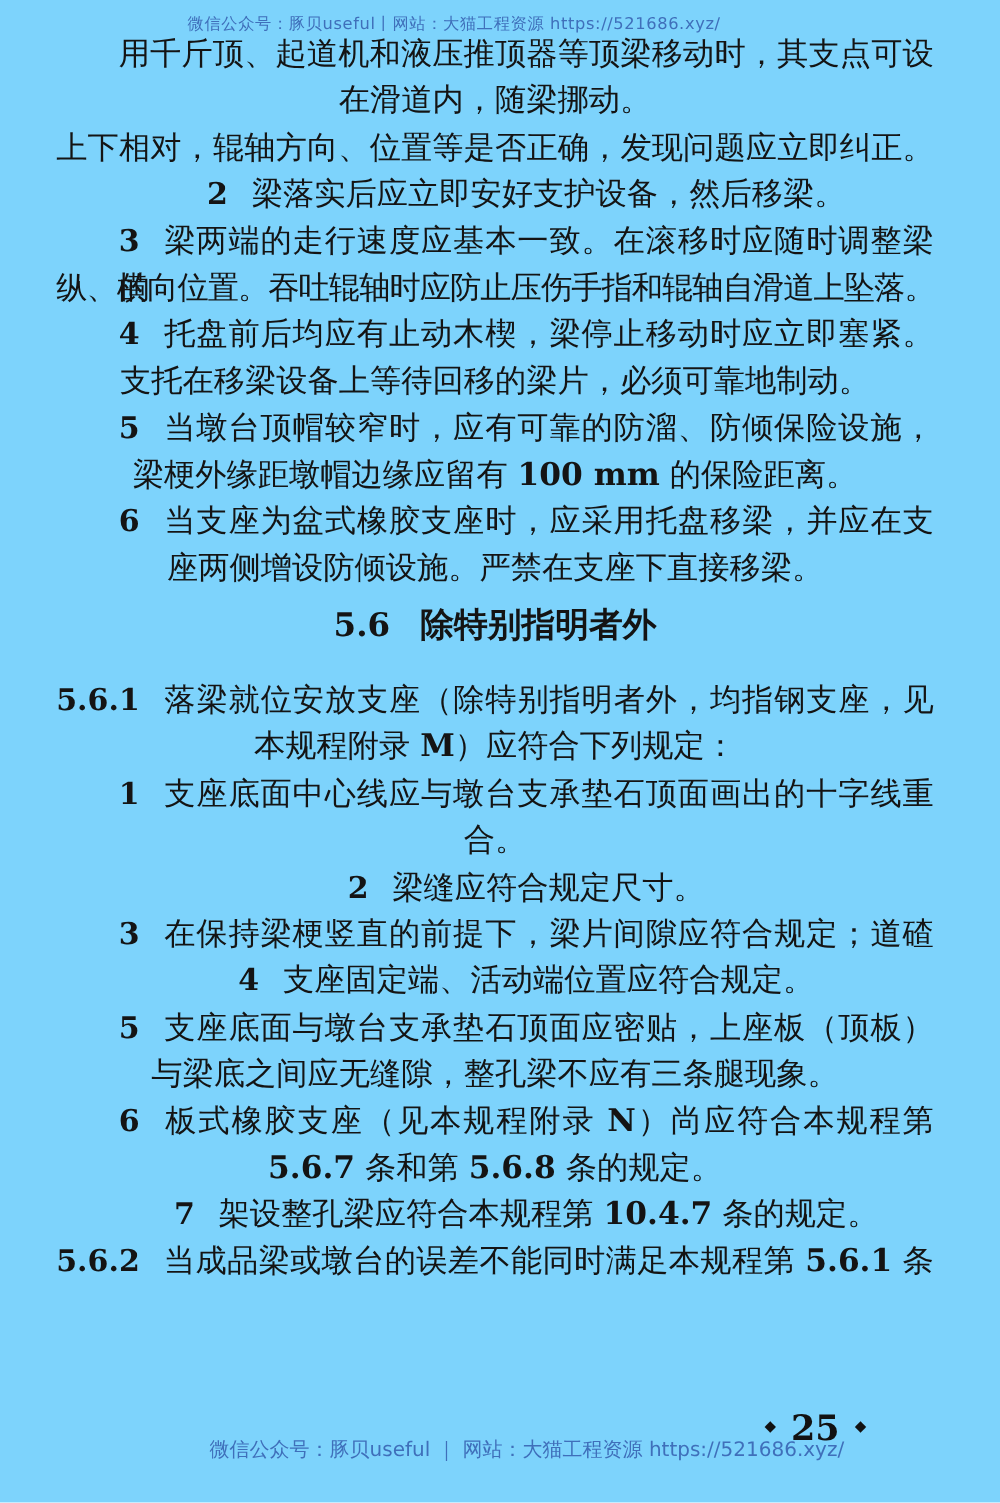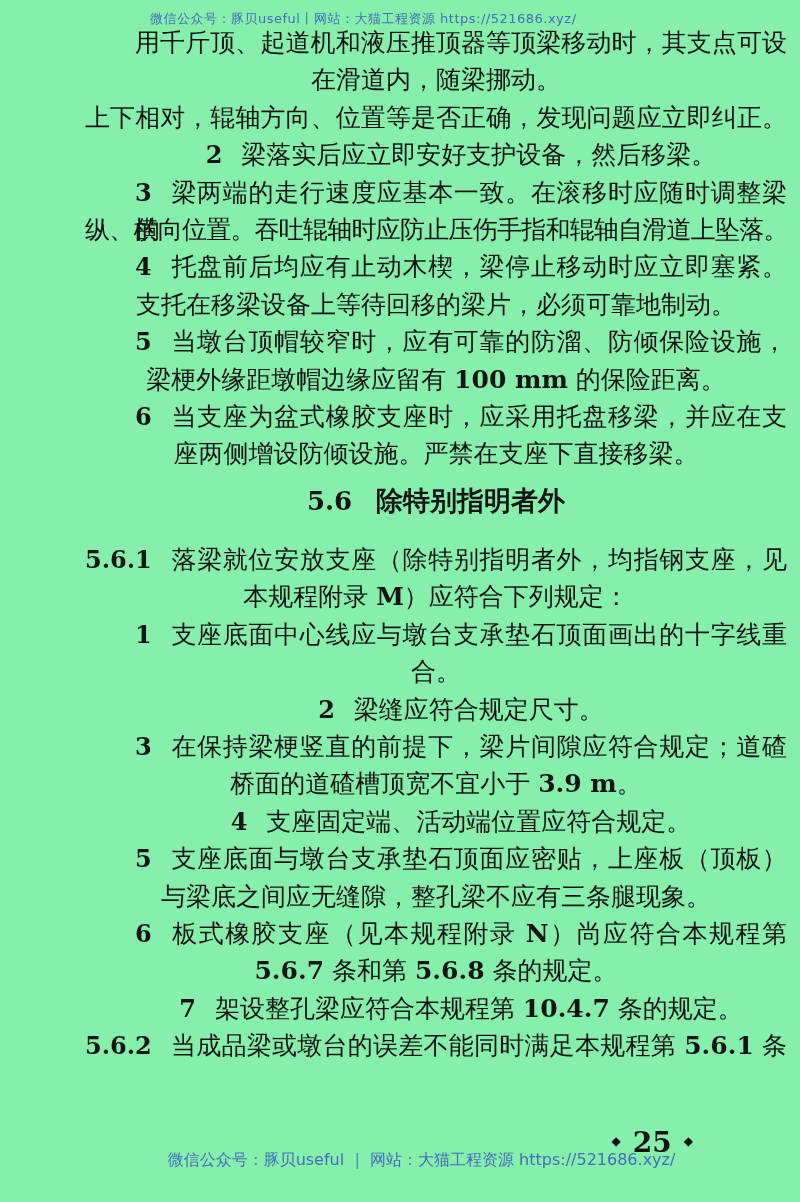--- a/index.html
+++ b/index.html
@@ -5,35 +5,34 @@
   html, body {
     margin: 0; padding: 0;
     width: 800px; height: 1202px;
     background: #ffffff;
     overflow: hidden;
     font-family: "DejaVu Sans", sans-serif;
   }
   .page {
     position: relative;
     width: 800px; height: 1202px;
-    background: #86efac;
+    background: #7dd3fc;
     color: #161616;
   }
   .wm {
     position: absolute;
     font-family: "DejaVu Sans", sans-serif;
     white-space: nowrap;
   }
   .wm-top { left: 150px; top: 10px; font-size: 13px; letter-spacing: 0.5px; }
   .wm-bottom { left: 0; right: 0; top: 1150px; text-align: center; font-size: 16px; }
   .content {
     position: absolute;
     left: 45px; top: 24px;
     width: 702px;
-    margin-left: 40px;
   }
   .line {
     font-size: 25px;
     line-height: 37.4px;
     height: 37.4px;
     text-align: center;
     white-space: nowrap;
     color: #141414;
   }
   .line.full {
@@ -101,21 +100,20 @@
       <div class="line para-cont"><span>梁梗外缘距墩帽边缘应留有 </span><span class="num">100 mm</span><span> 的保险距离。</span></div>
       <div class="line item full"><span class="label">6</span><span class="gap"></span><span>当支座为盆式橡胶支座时，应采用托盘移梁，并应在支</span></div>
       <div class="line para-cont"><span>座两侧增设防倾设施。严禁在支座下直接移梁。</span></div>
       <div class="line heading"><span class="label">5.6</span><span class="gap"></span><span>除特别指明者外</span></div>
       <div class="line section full"><span class="label">5.6.1</span><span class="gap"></span><span>落梁就位安放支座（除特别指明者外，均指钢支座，见</span></div>
       <div class="line para-cont"><span>本规程附录 </span><span class="num">M</span><span>）应符合下列规定：</span></div>
       <div class="line item full"><span class="label">1</span><span class="gap"></span><span>支座底面中心线应与墩台支承垫石顶面画出的十字线重</span></div>
       <div class="line para-cont"><span>合。</span></div>
       <div class="line item"><span class="label">2</span><span class="gap"></span><span>梁缝应符合规定尺寸。</span></div>
       <div class="line item full"><span class="label">3</span><span class="gap"></span><span>在保持梁梗竖直的前提下，梁片间隙应符合规定；道碴</span></div>
-      <div class="line para-cont"><span>桥面的道碴槽顶宽不宜小于 </span><span class="num">3.9 m</span><span>。</span></div>
       <div class="line item"><span class="label">4</span><span class="gap"></span><span>支座固定端、活动端位置应符合规定。</span></div>
       <div class="line item full"><span class="label">5</span><span class="gap"></span><span>支座底面与墩台支承垫石顶面应密贴，上座板（顶板）</span></div>
       <div class="line para-cont"><span>与梁底之间应无缝隙，整孔梁不应有三条腿现象。</span></div>
       <div class="line item full"><span class="label">6</span><span class="gap"></span><span>板式橡胶支座（见本规程附录 </span><span class="num">N</span><span>）尚应符合本规程第</span></div>
       <div class="line para-cont"><span class="num">5.6.7</span><span> 条和第 </span><span class="num">5.6.8</span><span> 条的规定。</span></div>
       <div class="line item"><span class="label">7</span><span class="gap"></span><span>架设整孔梁应符合本规程第 </span><span class="num">10.4.7</span><span> 条的规定。</span></div>
       <div class="line section full"><span class="label">5.6.2</span><span class="gap"></span><span>当成品梁或墩台的误差不能同时满足本规程第 </span><span class="num">5.6.1</span><span> 条</span></div>
     </main>
 
   <div class="page-num"><span class="bullet">◆</span><span>25</span><span class="bullet">◆</span></div>

